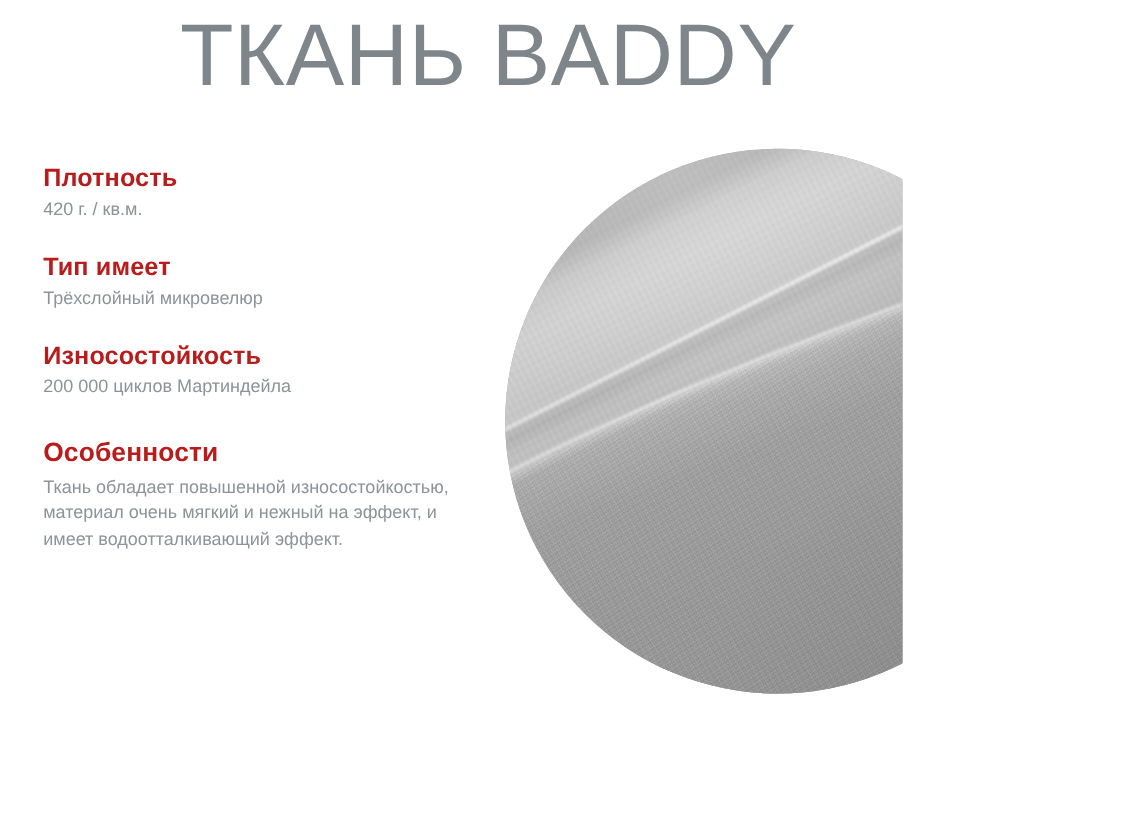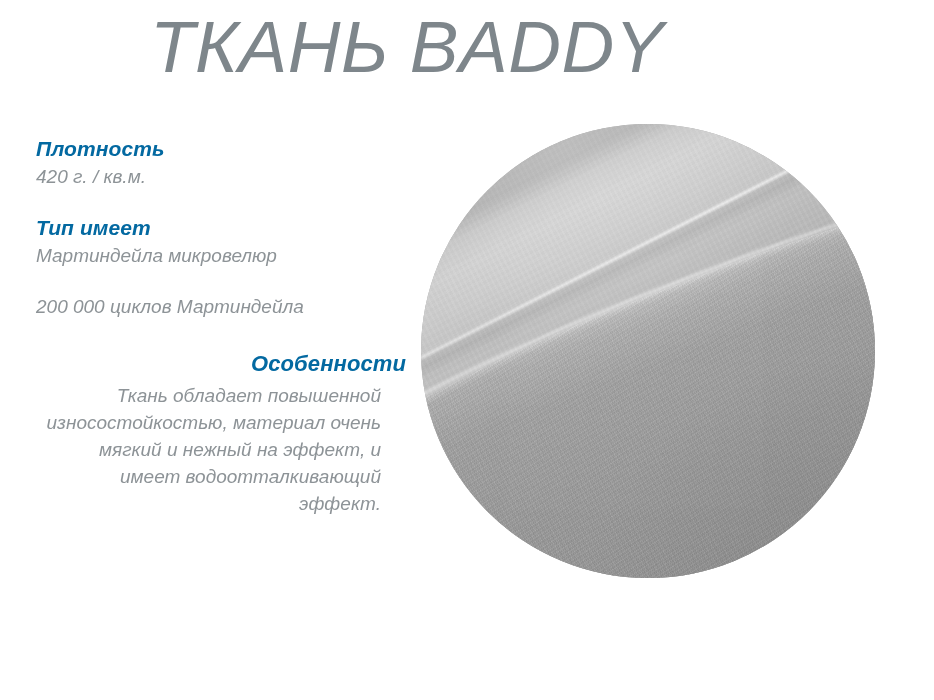--- a/index.html
+++ b/index.html
@@ -8,25 +8,24 @@
     padding: 0;
     background: #ffffff;
   }
   body {
     font-family: "Liberation Sans", "DejaVu Sans", sans-serif;
     -webkit-font-smoothing: antialiased;
   }
 
   .poster {
     position: relative;
-    width: 934px;
+    width: 752px;
     height: 700px;
     background: #ffffff;
     overflow: hidden;
-    font-style: italic;
   }
 
   
   .title {
     position: absolute;
     left: 150px;
     top: 8px;
     font-size: 73px;
     line-height: 1.08;
     font-weight: 400;
@@ -41,34 +40,33 @@
     left: 36px;
     top: 136px;
     width: 370px;
   }
 
   .spec-block {
     margin-bottom: 26px;
   }
   .spec-block:last-child {
     margin-bottom: 0;
-    text-align: right;
   }
 
   .spec-heading {
     font-size: 21px;
     font-weight: 700;
-    color: #0369a1;
+    color: #b91c1c;
     letter-spacing: 0.1px;
     line-height: 1.22;
     margin: 0 0 3px 0;
   }
 
   .spec-value {
-    font-size: 19px;
+    font-size: 15px;
     font-weight: 400;
     color: #8d9397;
     line-height: 1.30;
     margin: 0;
   }
 
   .spec-block.features {
     margin-top: 32px;
   }
   .spec-block.features .spec-heading {
@@ -265,24 +263,25 @@
 
   <div class="specs">
 
     <div class="spec-block">
       <p class="spec-heading">Плотность</p>
       <p class="spec-value">420 г. / кв.м.</p>
     </div>
 
     <div class="spec-block">
       <p class="spec-heading">Тип имеет</p>
-      <p class="spec-value">Мартиндейла микровелюр</p>
+      <p class="spec-value">Трёхслойный микровелюр</p>
     </div>
 
     <div class="spec-block">
+      <p class="spec-heading">Износостойкость</p>
       <p class="spec-value">200 000 циклов Мартиндейла</p>
     </div>
 
     <div class="spec-block features">
       <p class="spec-heading">Особенности</p>
       <p class="spec-value">Ткань обладает повышенной износостойкостью, материал очень мягкий и нежный на эффект, и имеет водоотталкивающий эффект.</p>
     </div>
 
   </div>
 

